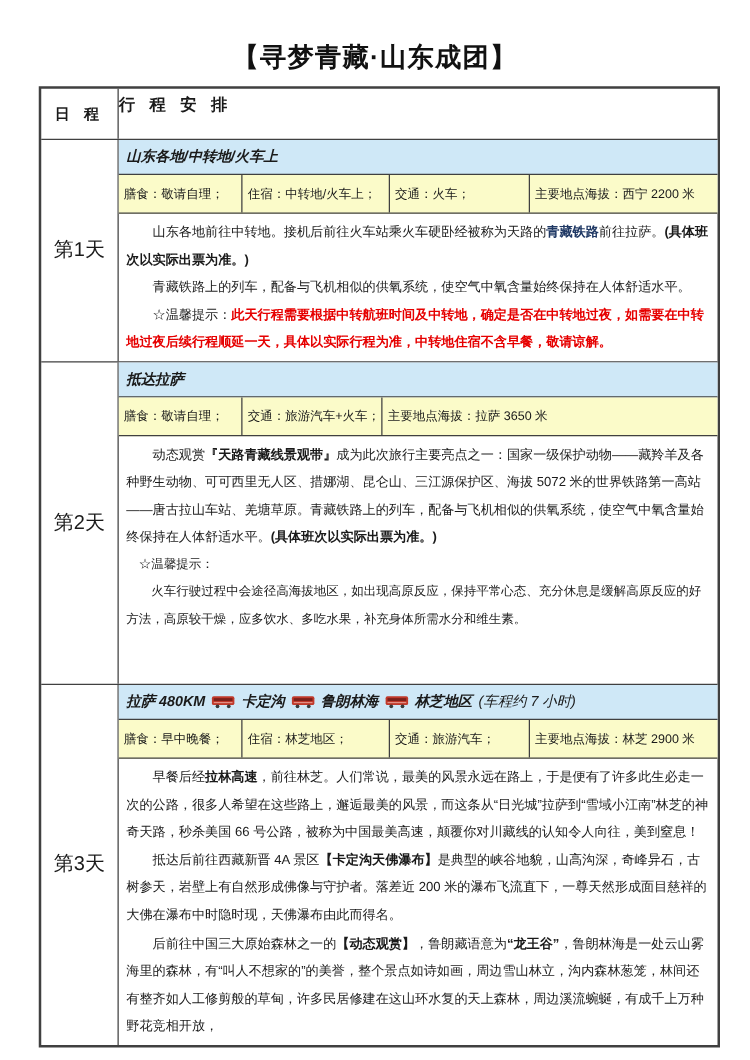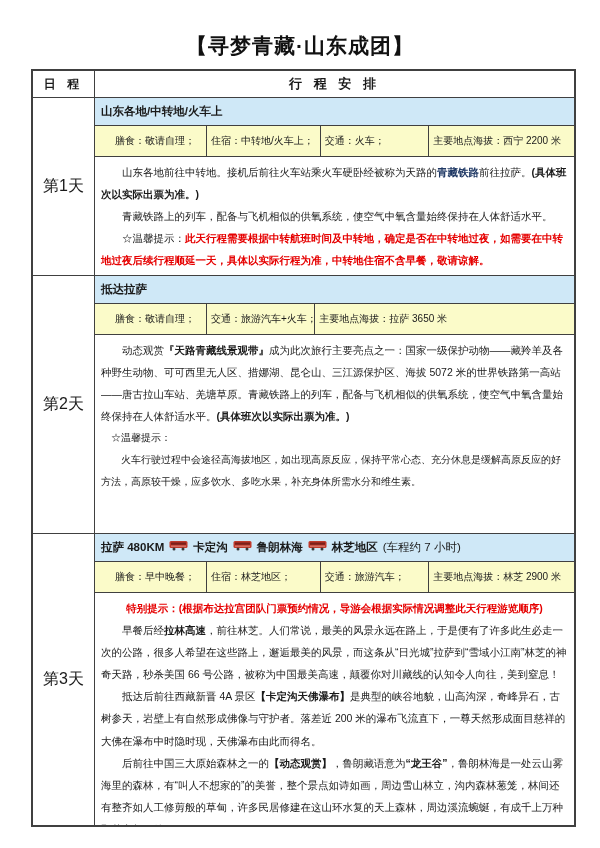--- a/index.html
+++ b/index.html
@@ -29,37 +29,37 @@
   .row:first-child{border-top:none;}
   .day-col{
     flex:0 0 62px;width:62px;
     border-right:1px solid var(--border);
     display:flex;align-items:center;justify-content:center;
     font-size:16px;
   }
   .content-col{flex:1;min-width:0;}
   .hdr .day-col{font-weight:bold;font-size:12px;letter-spacing:4px;}
   .hdr-plan{
-    text-align:center;font-weight:bold;font-size:13px;letter-spacing:4px;
-    line-height:26px;height:26px;
+    text-align:left;font-weight:bold;font-size:13px;letter-spacing:4px;
+    line-height:26px;height:40px;
   }
   .route-bar{
     background:var(--blue);
     border-bottom:1px solid var(--border);
     font-weight:bold;font-size:11.5px;
-    padding:6px 6px;display:flex;align-items:flex-start;gap:5px;
+    padding:6px 6px;display:flex;align-items:center;gap:5px;
     white-space:nowrap;
+    font-style:italic;
   }
   .route-suffix{font-weight:normal;}
   .bus{width:19px;height:11px;flex:0 0 auto;display:inline-block;}
   .info-row{
     display:flex;background:var(--yellow);
     border-bottom:1px solid var(--border);
     font-size:10px;
-    padding-left:16px;
   }
   .info-cell{padding:8px 4px;border-left:1px solid var(--border);white-space:nowrap;overflow:hidden;}
   .info-cell:first-child{border-left:none;}
   .ic-meals{flex:0 0 20.5%;}
   .ic-stay{flex:0 0 24.6%;}
   .ic-transport{flex:0 0 23.4%;}
   .ic-altitude{flex:1;}
   .day-body{padding:4px 6px 4px 6px;font-size:10.5px;line-height:2.1;}
   .para{text-indent:2em;}
   .tip-head{text-indent:1em;font-size:10px;line-height:2.2;}
@@ -155,21 +155,20 @@
         <span>林芝地区</span>
         <span class="route-suffix">(车程约 7 小时)</span>
       </div>
       <div class="info-row">
         <div class="info-cell ic-meals">膳食：早中晚餐；</div>
         <div class="info-cell ic-stay">住宿：林芝地区；</div>
         <div class="info-cell ic-transport">交通：旅游汽车；</div>
         <div class="info-cell ic-altitude">主要地点海拔：林芝 2900 米</div>
       </div>
       <div class="day-body body-d3">
-        <p class="para special"><span class="run-red-bold">特别提示：(根据布达拉宫团队门票预约情况，导游会根据实际情况调整此天行程游览顺序)</span></p>
         <p class="para"><span class="run-normal">早餐后经</span><span class="run-bold">拉林高速</span><span class="run-normal">，前往林芝。人们常说，最美的风景永远在路上，于是便有了许多此生必走一次的公路，很多人希望在这些路上，邂逅最美的风景，而这条从“日光城”拉萨到“雪域小江南”林芝的神奇天路，秒杀美国 66 号公路，被称为中国最美高速，颠覆你对川藏线的认知令人向往，美到窒息！</span></p>
         <p class="para"><span class="run-normal">抵达后前往西藏新晋 4A 景区</span><span class="run-bold">【卡定沟天佛瀑布】</span><span class="run-normal">是典型的峡谷地貌，山高沟深，奇峰异石，古树参天，岩壁上有自然形成佛像与守护者。落差近 200 米的瀑布飞流直下，一尊天然形成面目慈祥的大佛在瀑布中时隐时现，天佛瀑布由此而得名。</span></p>
         <p class="para"><span class="run-normal">后前往中国三大原始森林之一的</span><span class="run-bold">【动态观赏】</span><span class="run-normal">，鲁朗藏语意为</span><span class="run-bold">“龙王谷”</span><span class="run-normal">，鲁朗林海是一处云山雾海里的森林，有“叫人不想家的”的美誉，整个景点如诗如画，周边雪山林立，沟内森林葱笼，林间还有整齐如人工修剪般的草甸，许多民居修建在这山环水复的天上森林，周边溪流蜿蜒，有成千上万种野花竞相开放，</span></p>
       </div>
     </div>
   </div>
 
 </div>
 
 </body></html>

